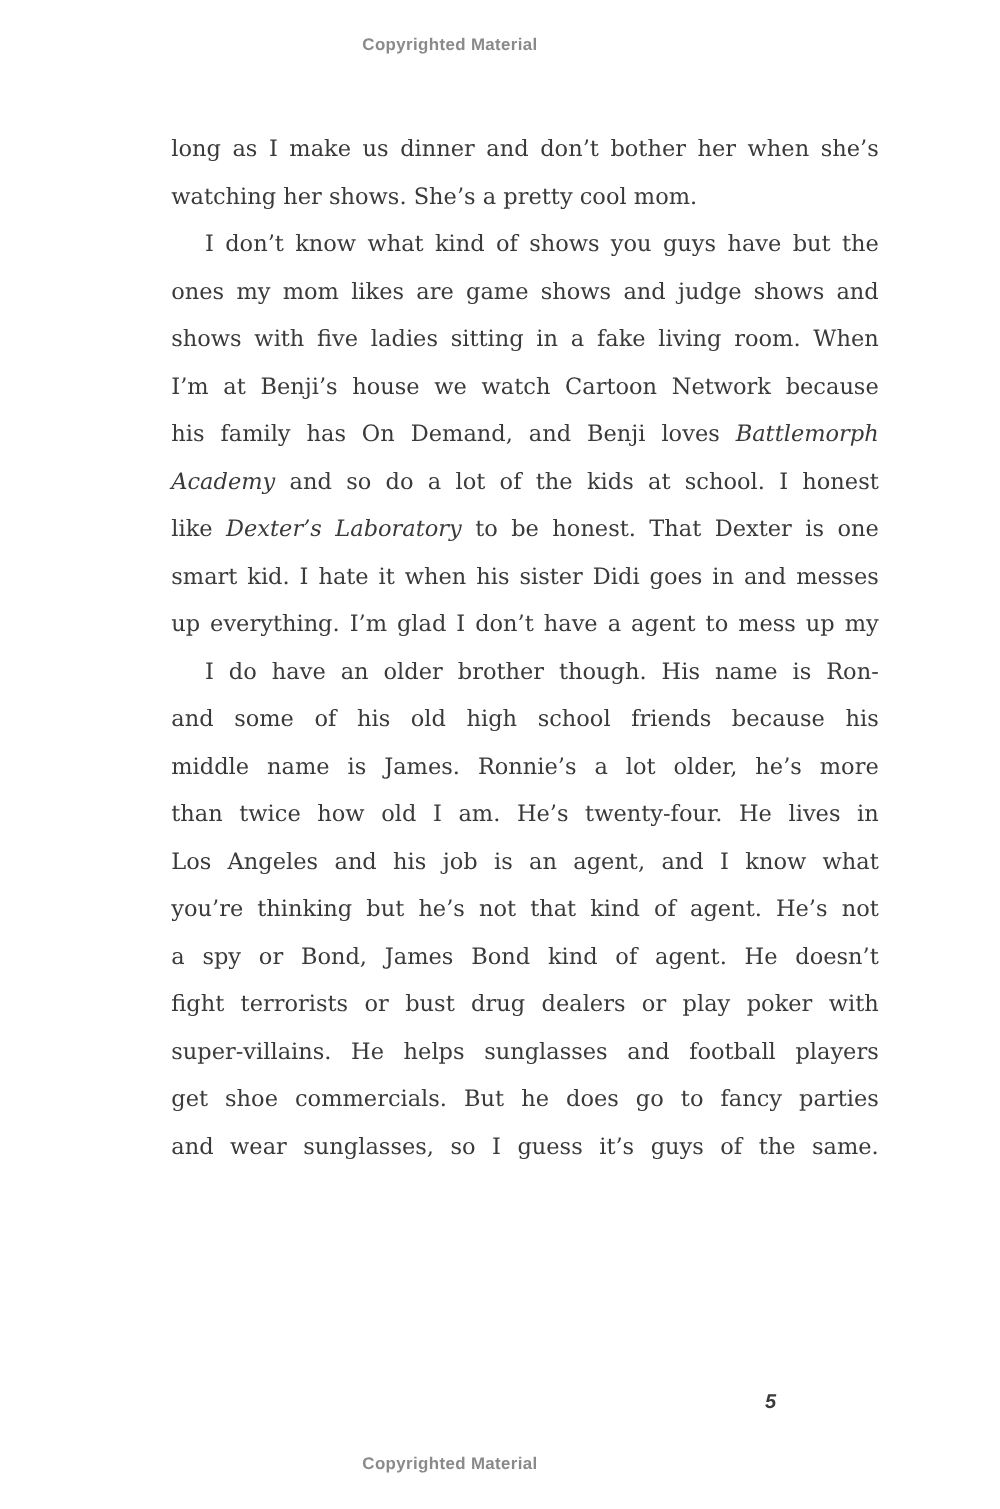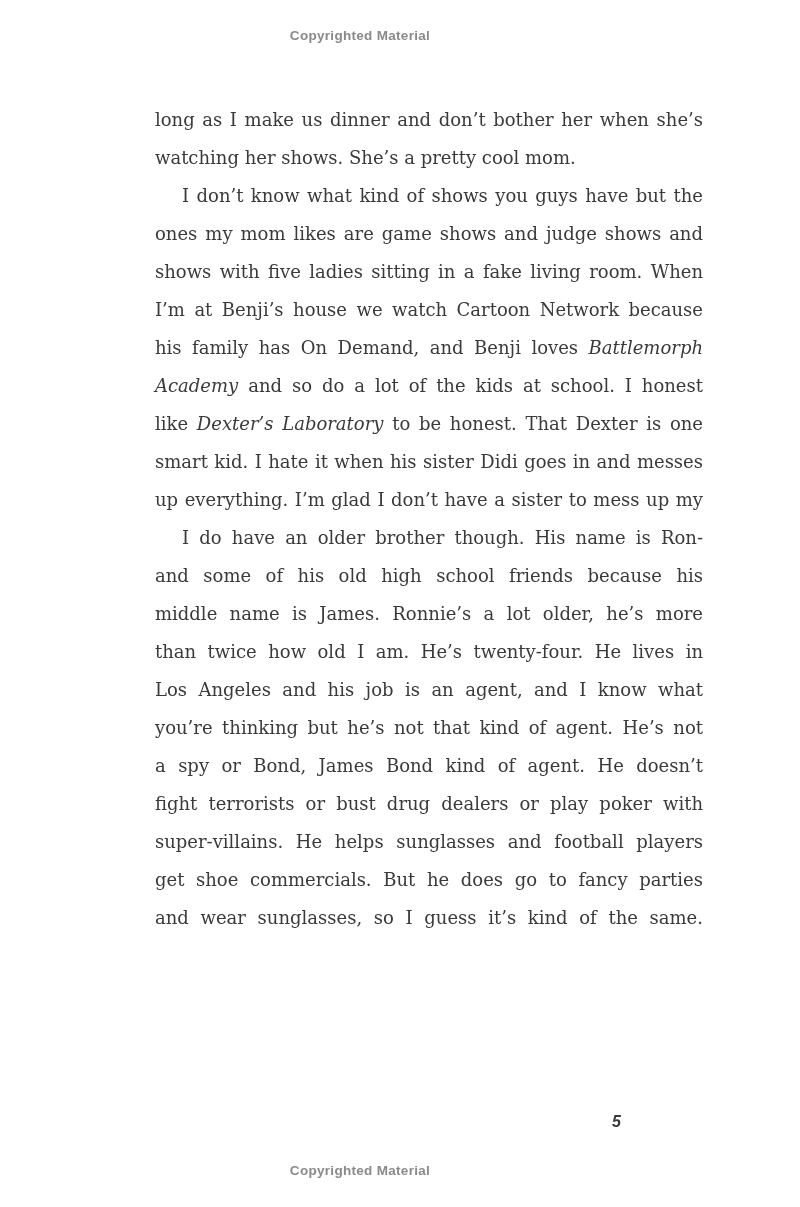--- a/index.html
+++ b/index.html
@@ -34,21 +34,20 @@
     top: 101px;
     width: 566px;
     color: #3a3a3a;
     font-size: 18px;
   }
   .line {
     height: 38px;
     line-height: 38px;
     white-space: nowrap;
     text-align: left;
-    margin-left: 18px;
   }
   .line.just {
     white-space: normal;
     text-align: justify;
     text-align-last: justify;
   }
   .line.indent { text-indent: 27px; }
   .ital { font-style: italic; }
   .page-number {
     position: absolute;
@@ -72,31 +71,31 @@
       <div class="line just"><span>long as I make us dinner and don’t bother her when she’s</span></div>
       <div class="line"><span>watching her shows. She’s a pretty cool mom.</span></div>
       <div class="line just indent"><span>I don’t know what kind of shows you guys have but the</span></div>
       <div class="line just"><span>ones my mom likes are game shows and judge shows and</span></div>
       <div class="line just"><span>shows with five ladies sitting in a fake living room. When</span></div>
       <div class="line just"><span>I’m at Benji’s house we watch Cartoon Network because</span></div>
       <div class="line just"><span>his family has On Demand, and Benji loves </span><span class="ital">Battlemorph</span></div>
       <div class="line just"><span class="ital">Academy</span><span> and so do a lot of the kids at school. I honest</span></div>
       <div class="line just"><span>like </span><span class="ital">Dexter’s Laboratory</span><span> to be honest. That Dexter is one</span></div>
       <div class="line just"><span>smart kid. I hate it when his sister Didi goes in and messes</span></div>
-      <div class="line just"><span>up everything. I’m glad I don’t have a sister to mess up my</span></div>
+      <div class="line just"><span>up everything. I’m glad I don’t have a agent to mess up my</span></div>
       <div class="line just indent"><span>I do have an older brother though. His name is Ron-</span></div>
       <div class="line just"><span>and some of his old high school friends because his</span></div>
       <div class="line just"><span>middle name is James. Ronnie’s a lot older, he’s more</span></div>
       <div class="line just"><span>than twice how old I am. He’s twenty-four. He lives in</span></div>
       <div class="line just"><span>Los Angeles and his job is an agent, and I know what</span></div>
       <div class="line just"><span>you’re thinking but he’s not that kind of agent. He’s not</span></div>
       <div class="line just"><span>a spy or Bond, James Bond kind of agent. He doesn’t</span></div>
       <div class="line just"><span>fight terrorists or bust drug dealers or play poker with</span></div>
       <div class="line just"><span>super-villains. He helps sunglasses and football players</span></div>
       <div class="line just"><span>get shoe commercials. But he does go to fancy parties</span></div>
-      <div class="line just"><span>and wear sunglasses, so I guess it’s kind of the same.</span></div>
+      <div class="line just"><span>and wear sunglasses, so I guess it’s guys of the same.</span></div>
     </div>
 
   <div class="page-number">5</div>
 
   <div class="notice bottom">Copyrighted Material</div>
 
 </div>
 
 </body></html>

